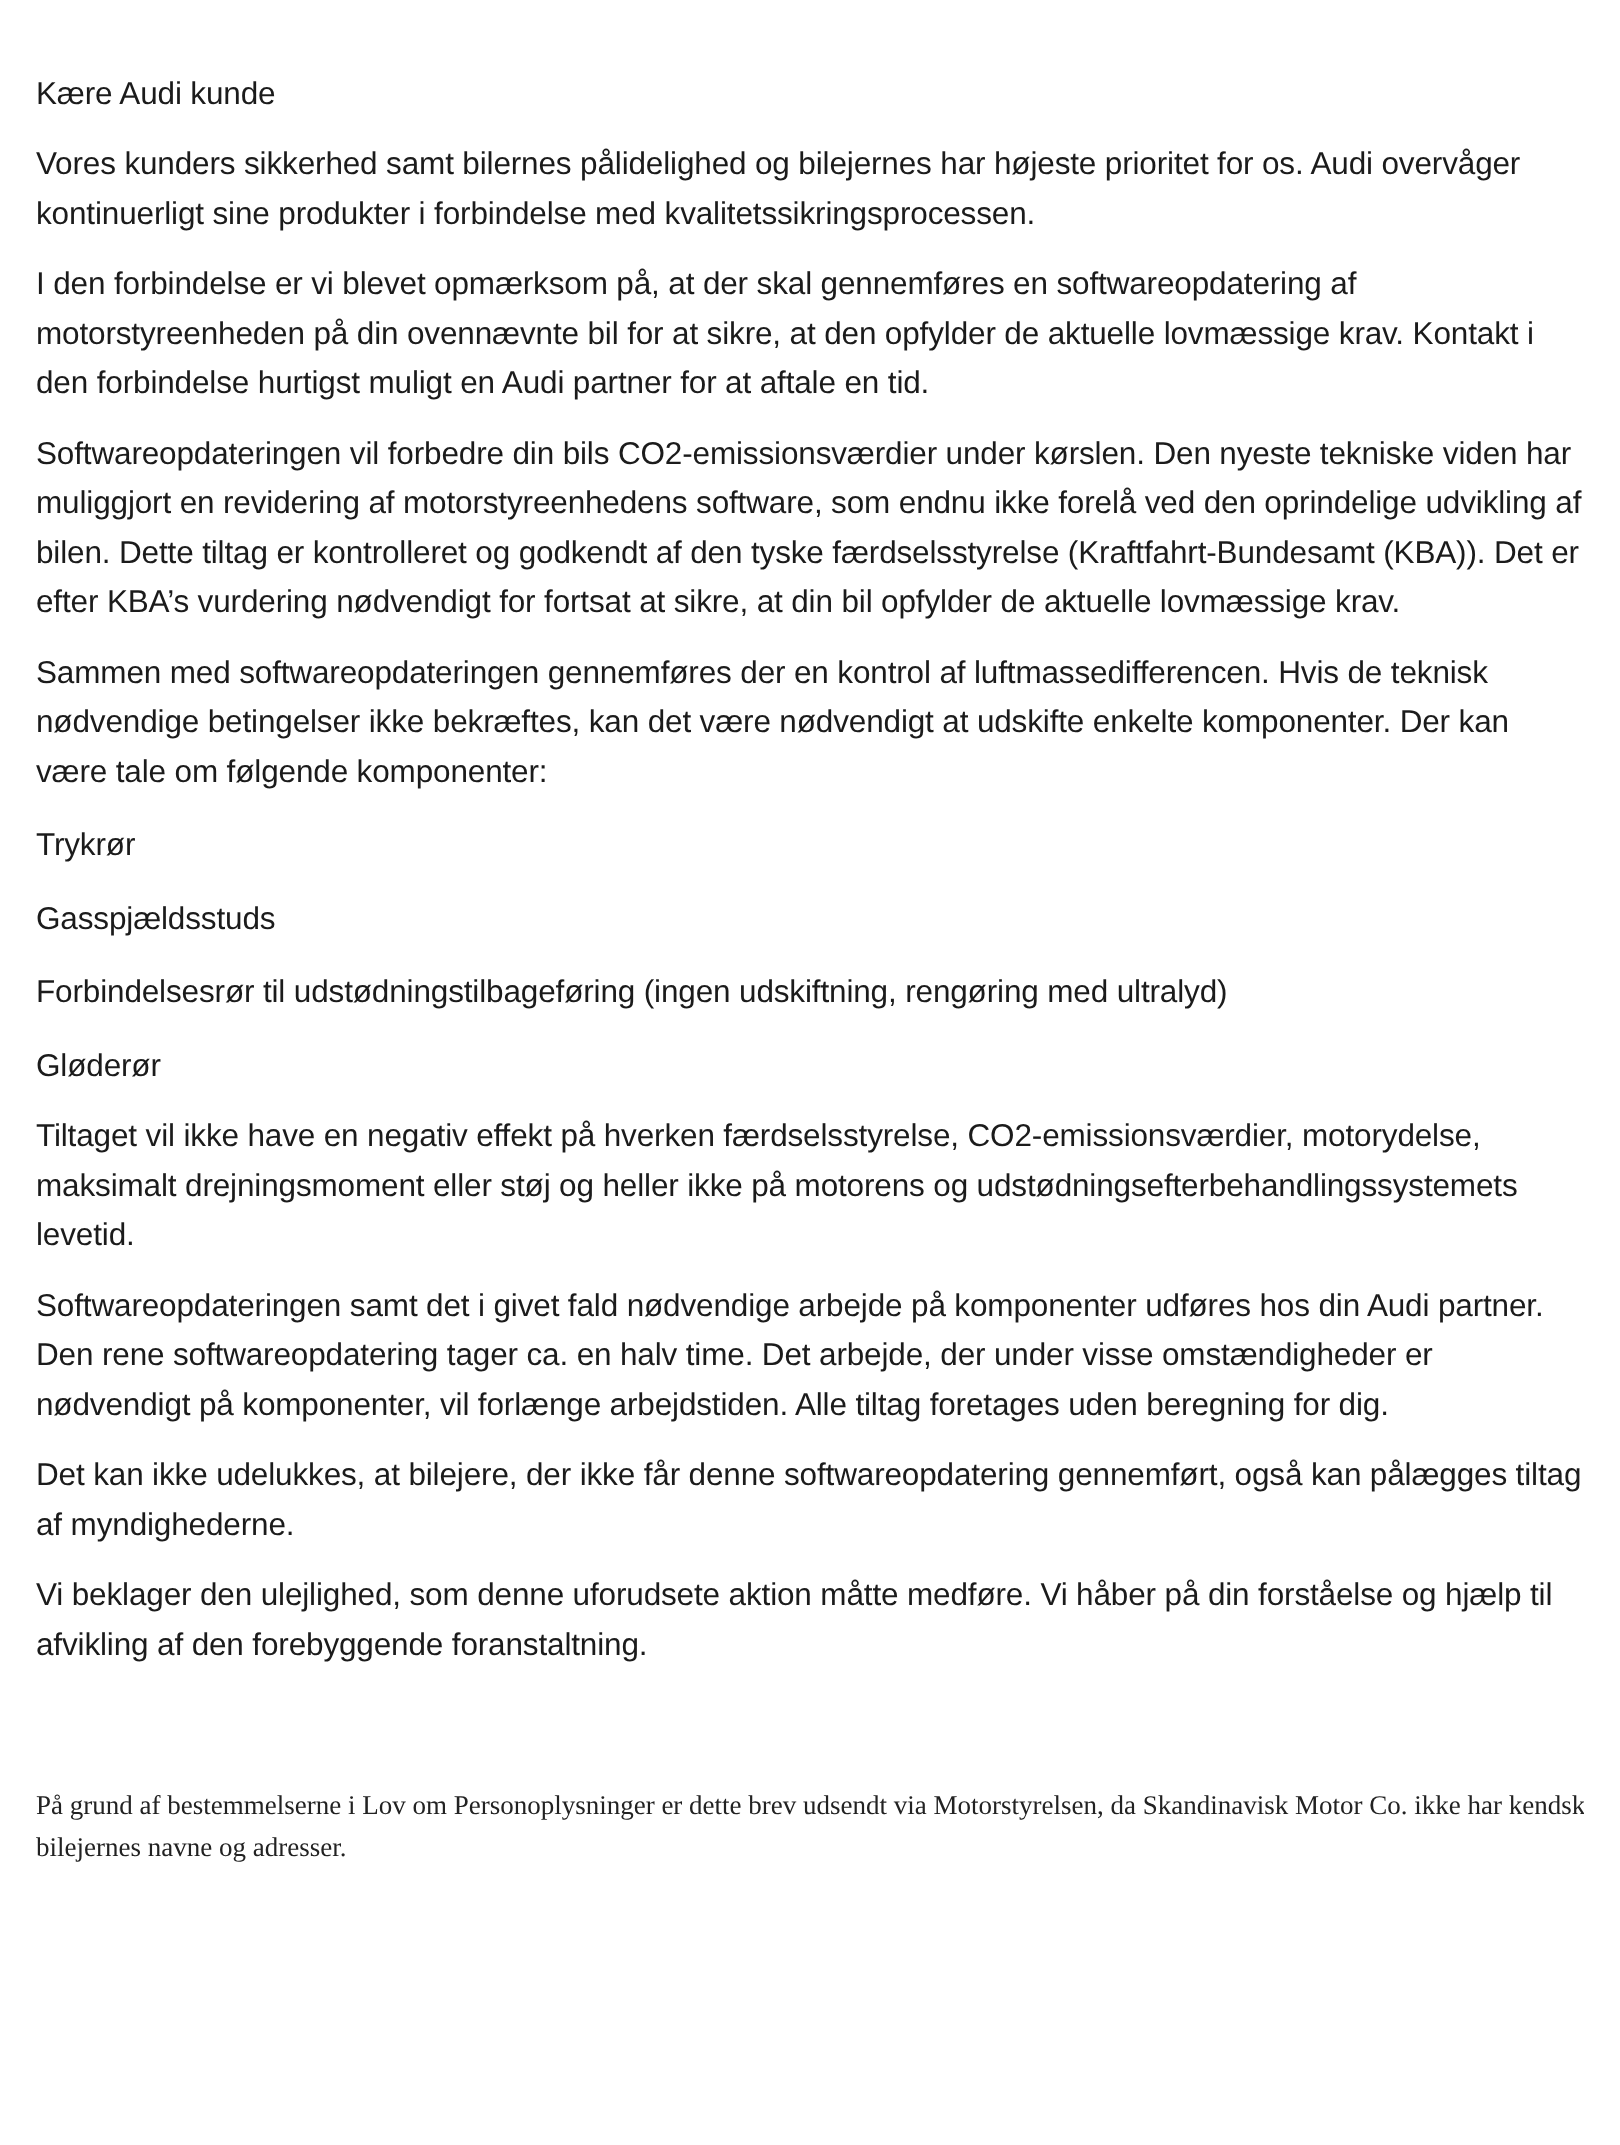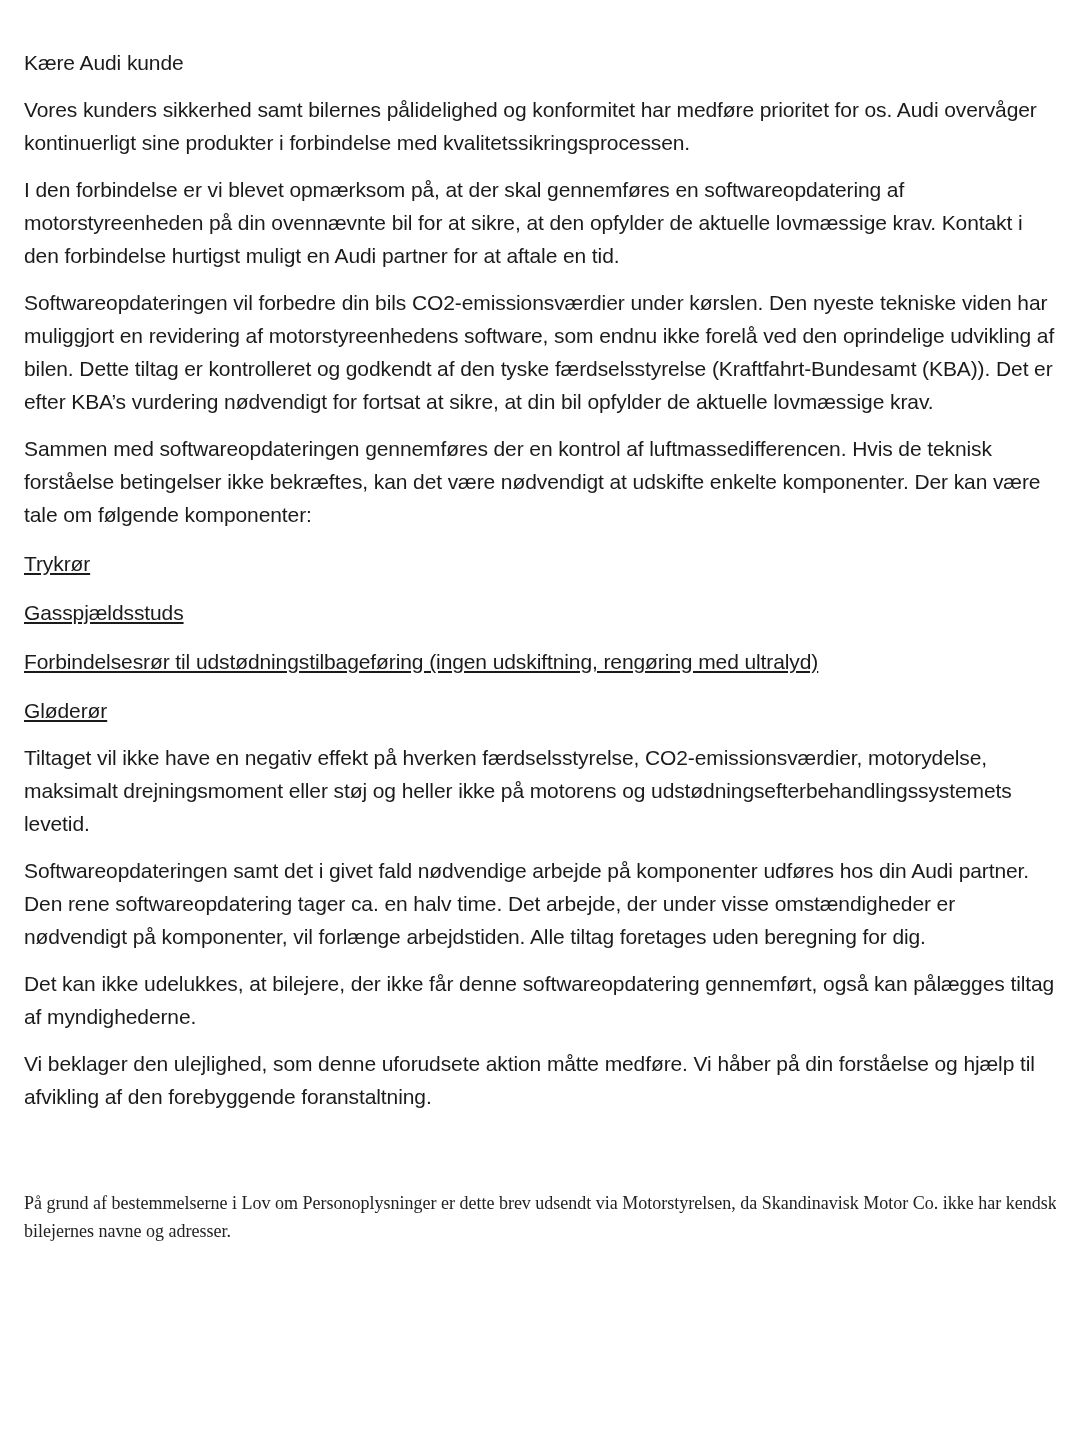--- a/index.html
+++ b/index.html
@@ -25,21 +25,20 @@
     letter-spacing: -0.1px;
     margin: 0 0 14px 0;
     max-width: 1034px;
   }
   .component {
     font-size: 21px;
     line-height: 33px;
     letter-spacing: -0.1px;
     margin: 16px 0 14px 0;
     max-width: 1034px;
-    text-decoration: underline;
   }
   .footer-note {
     margin-top: 76px;
     font-family: "Liberation Serif", serif;
     font-size: 18px;
     line-height: 28px;
     color: #222222;
     max-width: 1056px;
   }
   .footer-line-clipped {
@@ -47,24 +46,24 @@
     overflow: hidden;
   }
 </style>
 </head>
 <body>
 
 <div class="doc">
 
   <p class="para">Kære Audi kunde</p>
 
-  <p class="para">Vores kunders sikkerhed samt bilernes pålidelighed og konformitet har medføre prioritet for os. Audi overvåger kontinuerligt sine produkter i forbindelse med kvalitetssikringsprocessen.</p>
+  <p class="para">Vores kunders sikkerhed samt bilernes pålidelighed og bilejernes har højeste prioritet for os. Audi overvåger kontinuerligt sine produkter i forbindelse med kvalitetssikringsprocessen.</p>
   <p class="para">I den forbindelse er vi blevet opmærksom på, at der skal gennemføres en softwareopdatering af motorstyreenheden på din ovennævnte bil for at sikre, at den opfylder de aktuelle lovmæssige krav. Kontakt i den forbindelse hurtigst muligt en Audi partner for at aftale en tid.</p>
   <p class="para">Softwareopdateringen vil forbedre din bils CO2-emissionsværdier under kørslen. Den nyeste tekniske viden har muliggjort en revidering af motorstyreenhedens software, som endnu ikke forelå ved den oprindelige udvikling af bilen. Dette tiltag er kontrolleret og godkendt af den tyske færdselsstyrelse (Kraftfahrt-Bundesamt (KBA)). Det er efter KBA’s vurdering nødvendigt for fortsat at sikre, at din bil opfylder de aktuelle lovmæssige krav.</p>
-  <p class="para">Sammen med softwareopdateringen gennemføres der en kontrol af luftmassedifferencen. Hvis de teknisk forståelse betingelser ikke bekræftes, kan det være nødvendigt at udskifte enkelte komponenter. Der kan være tale om følgende komponenter:</p>
+  <p class="para">Sammen med softwareopdateringen gennemføres der en kontrol af luftmassedifferencen. Hvis de teknisk nødvendige betingelser ikke bekræftes, kan det være nødvendigt at udskifte enkelte komponenter. Der kan være tale om følgende komponenter:</p>
 
   <p class="component">Trykrør</p>
   <p class="component">Gasspjældsstuds</p>
   <p class="component">Forbindelsesrør til udstødningstilbageføring (ingen udskiftning, rengøring med ultralyd)</p>
   <p class="component">Gløderør</p>
 
   <p class="para">Tiltaget vil ikke have en negativ effekt på hverken færdselsstyrelse, CO2-emissionsværdier, motorydelse, maksimalt drejningsmoment eller støj og heller ikke på motorens og udstødningsefterbehandlingssystemets levetid.</p>
   <p class="para">Softwareopdateringen samt det i givet fald nødvendige arbejde på komponenter udføres hos din Audi partner. Den rene softwareopdatering tager ca. en halv time. Det arbejde, der under visse omstændigheder er nødvendigt på komponenter, vil forlænge arbejdstiden. Alle tiltag foretages uden beregning for dig.</p>
   <p class="para">Det kan ikke udelukkes, at bilejere, der ikke får denne softwareopdatering gennemført, også kan pålægges tiltag af myndighederne.</p>
   <p class="para">Vi beklager den ulejlighed, som denne uforudsete aktion måtte medføre. Vi håber på din forståelse og hjælp til afvikling af den forebyggende foranstaltning.</p>

